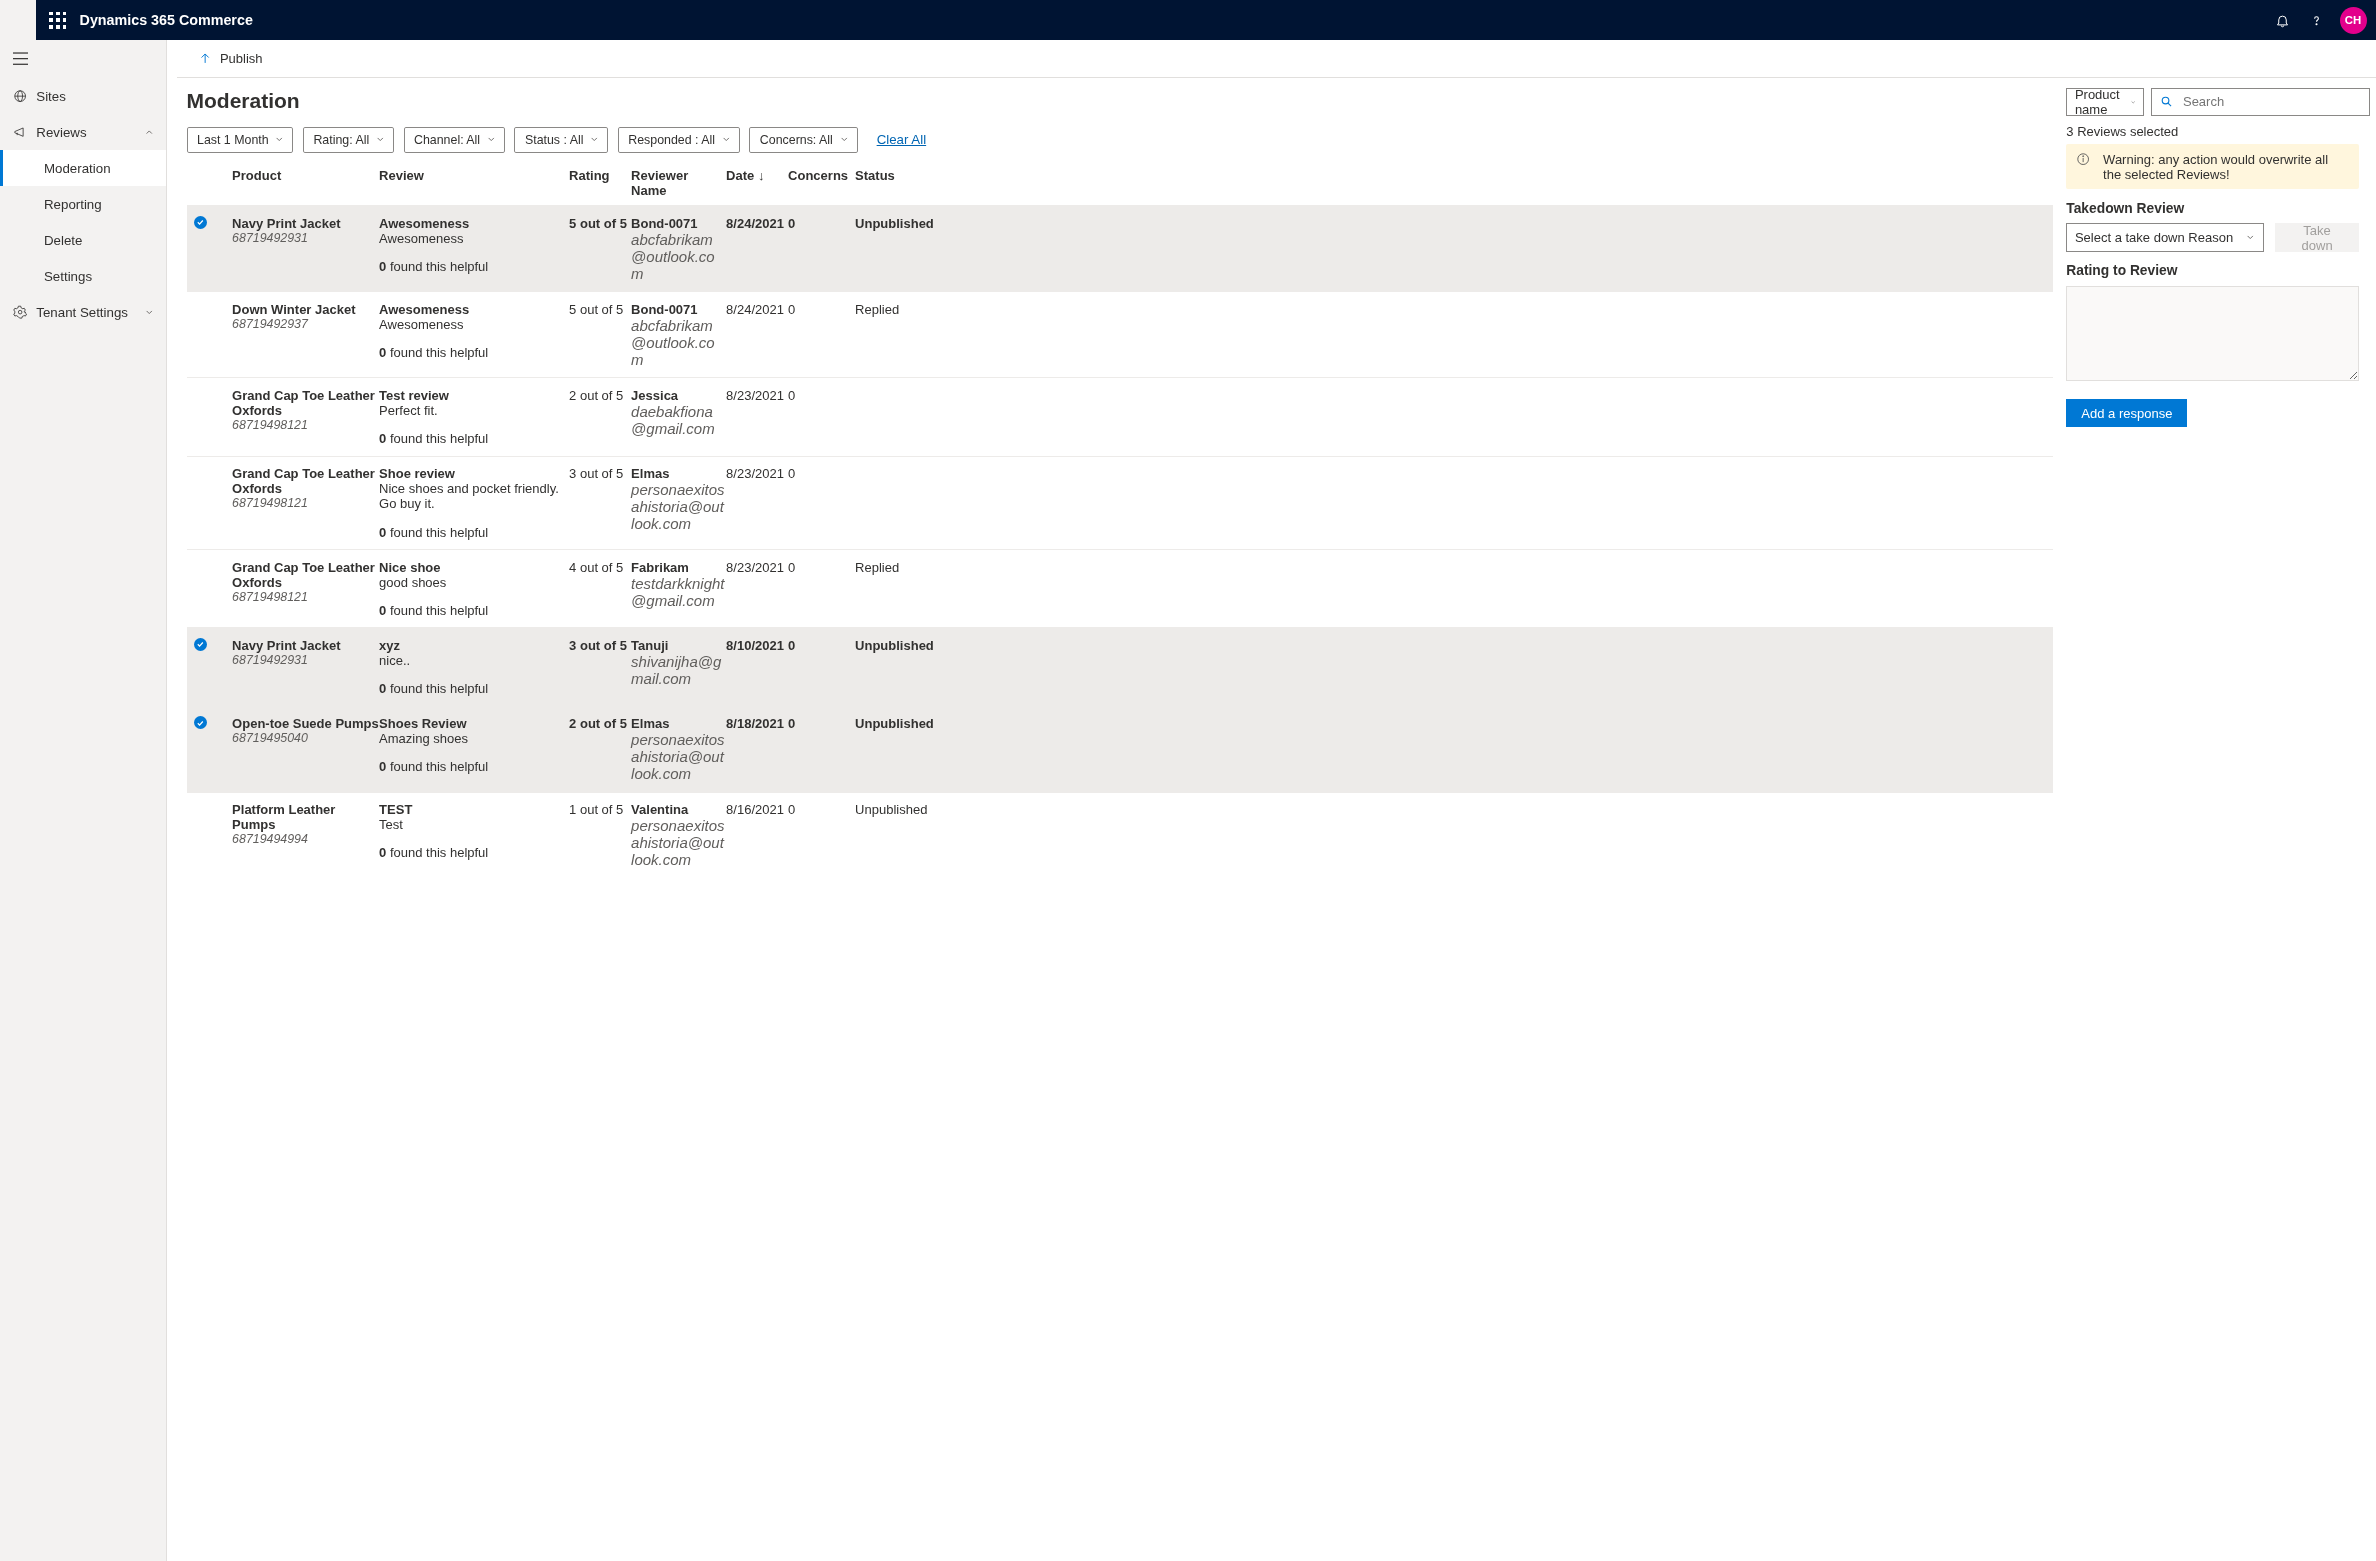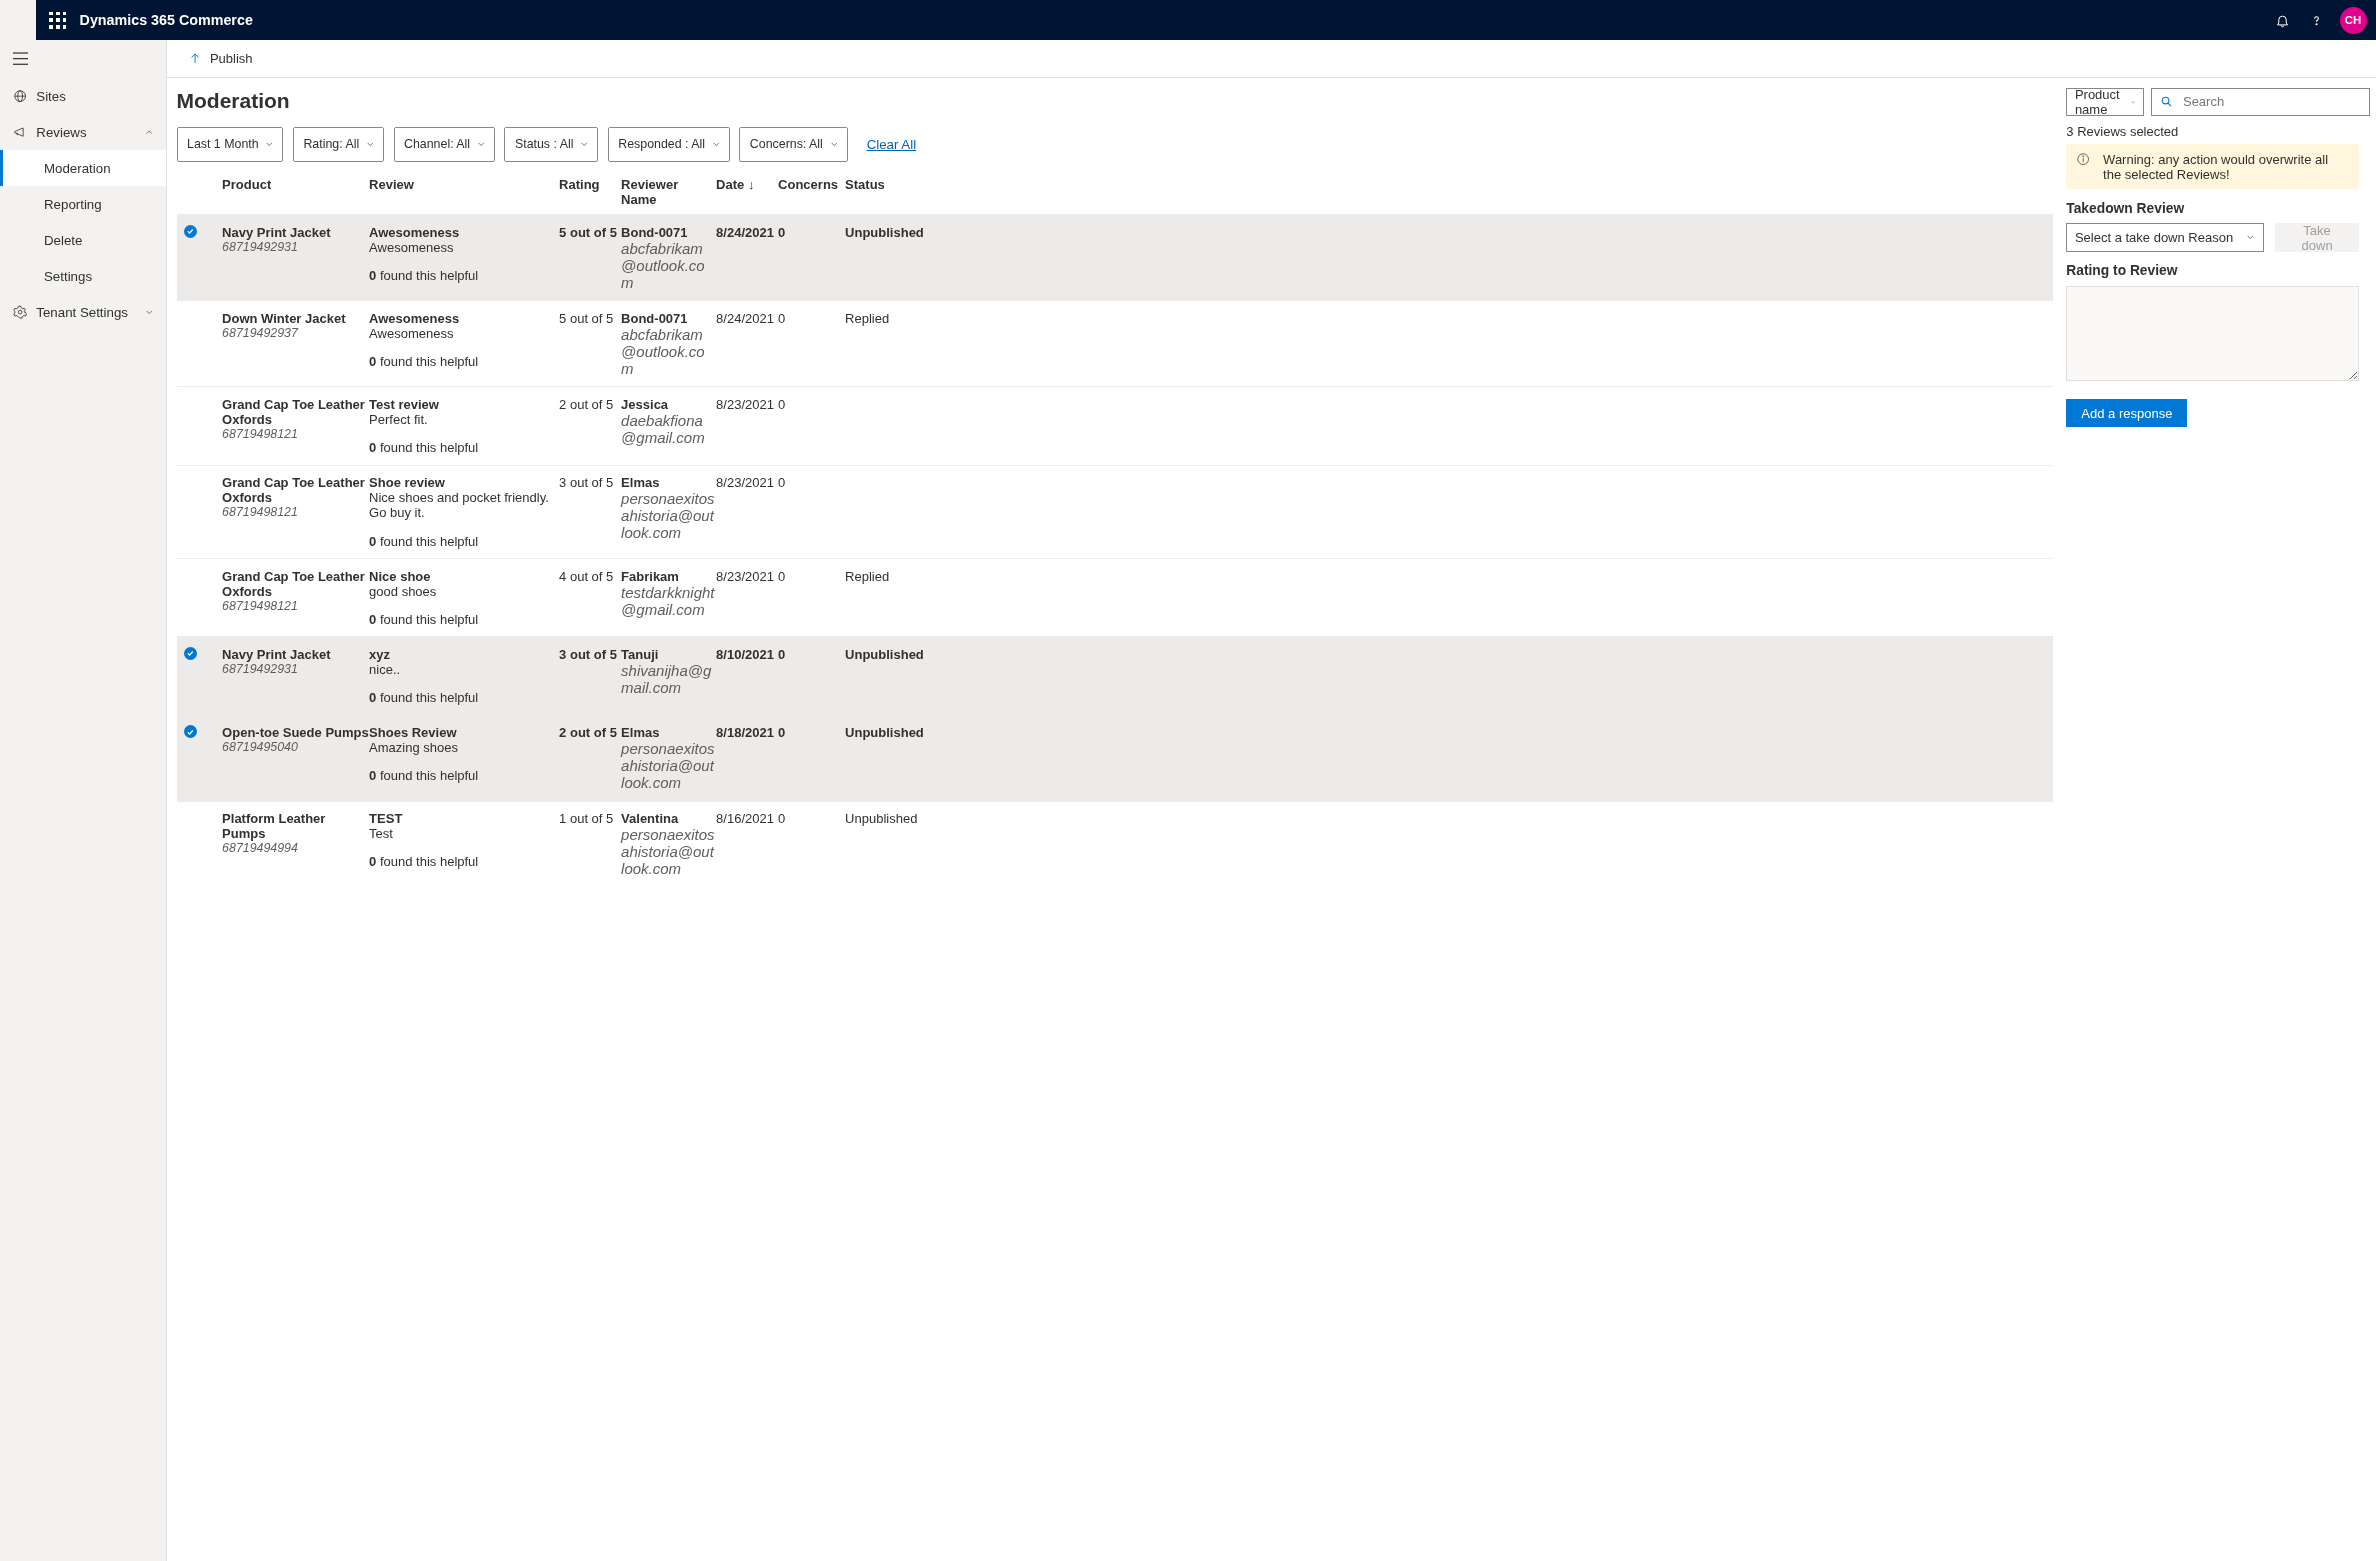--- a/index.html
+++ b/index.html
@@ -16,28 +16,28 @@
   .shell { display:flex; height:calc(100vh - 40px); }
   .leftnav { width:167px; background:#f3f2f1; border-right:1px solid #e1dfdd; display:flex; flex-direction:column; }
   .leftnav .ham { height:38px; display:flex; align-items:center; padding-left:13.3px; cursor:pointer; }
   .leftnav .row { display:flex; align-items:center; height:36px; padding-left:13.3px; cursor:pointer; position:relative; font-size:13.3px;}
   .leftnav .row .nicon { width:23px; display:flex; align-items:center; justify-content:flex-start; color:#323130; }
   .leftnav .row.sub { padding-left:44px; font-size:13.3px; }
   .leftnav .row.active { background:#fff; font-weight:400; }
   .leftnav .row.active::before { content:""; position:absolute; left:0; top:0; bottom:0; width:2.9px; background:#0078d4; }
   .leftnav .row .chev { margin-left:auto; margin-right:11.4px; color:#605e5c; }
   
-  .main { flex:1; background:#fff; display:flex; flex-direction:column; overflow:hidden;}
+  .main { flex:1; background:#fff; display:flex; flex-direction:column; overflow:hidden;padding-left:10px;}
   .cmdbar { height:38px; border-bottom:1px solid #e1dfdd; display:flex; align-items:center; padding-left:21px; gap:7.6px; }
   .cmdbar .publish { display:flex; align-items:center; gap:7.6px; cursor:pointer; }
   .content { display:flex; flex:1; overflow:auto;}
   .left-col { flex:1; padding:3.8px 0 0 9.5px; overflow:auto;}
   .page-title { font-size:21px; font-weight:600; padding:7.6px 0 13.3px 0; }
   .filters-row { display:flex; gap:9.5px; align-items:center; flex-wrap:wrap; margin-bottom:9.5px;}
-  .pill { border:1px solid #8a8886; border-radius:1.9px; background:#fff; height:35px; padding:0 7.6px 0 9.5px; display:flex; align-items:center; gap:5.7px; cursor:pointer; font-size:12.4px;}
+  .pill { border:1px solid #8a8886; border-radius:1.9px; background:#fff; height:26px; padding:0 7.6px 0 9.5px; display:flex; align-items:center; gap:5.7px; cursor:pointer; font-size:12.4px;}
   .pill svg { color:#605e5c; }
   .clear { color:#0065b3; text-decoration:underline; cursor:pointer; margin-left:9.5px; font-size:13.3px;}
   
   .thead, .trow { display:grid; grid-template-columns: 38px 147px 190px 62px 95px 62px 67px 71px; gap:0; align-items:flex-start; padding:9.5px 7.6px; }
   .thead { font-weight:600; border-bottom:0; padding-top:5.7px; padding-bottom:7.6px;}
   .thead .cell { font-size:13px; }
   .trow { border-top:1px solid #edebe9; }
   .trow.sel { background:#edebe9; }
   .trow .prod-name { font-weight:600; }
   .trow.sel .prod-name,.trow.sel .rev-title,.trow.sel .reviewer-name,.trow.sel .date,.trow.sel .concerns,.trow.sel .status,.trow.sel .rating { font-weight:600; }

